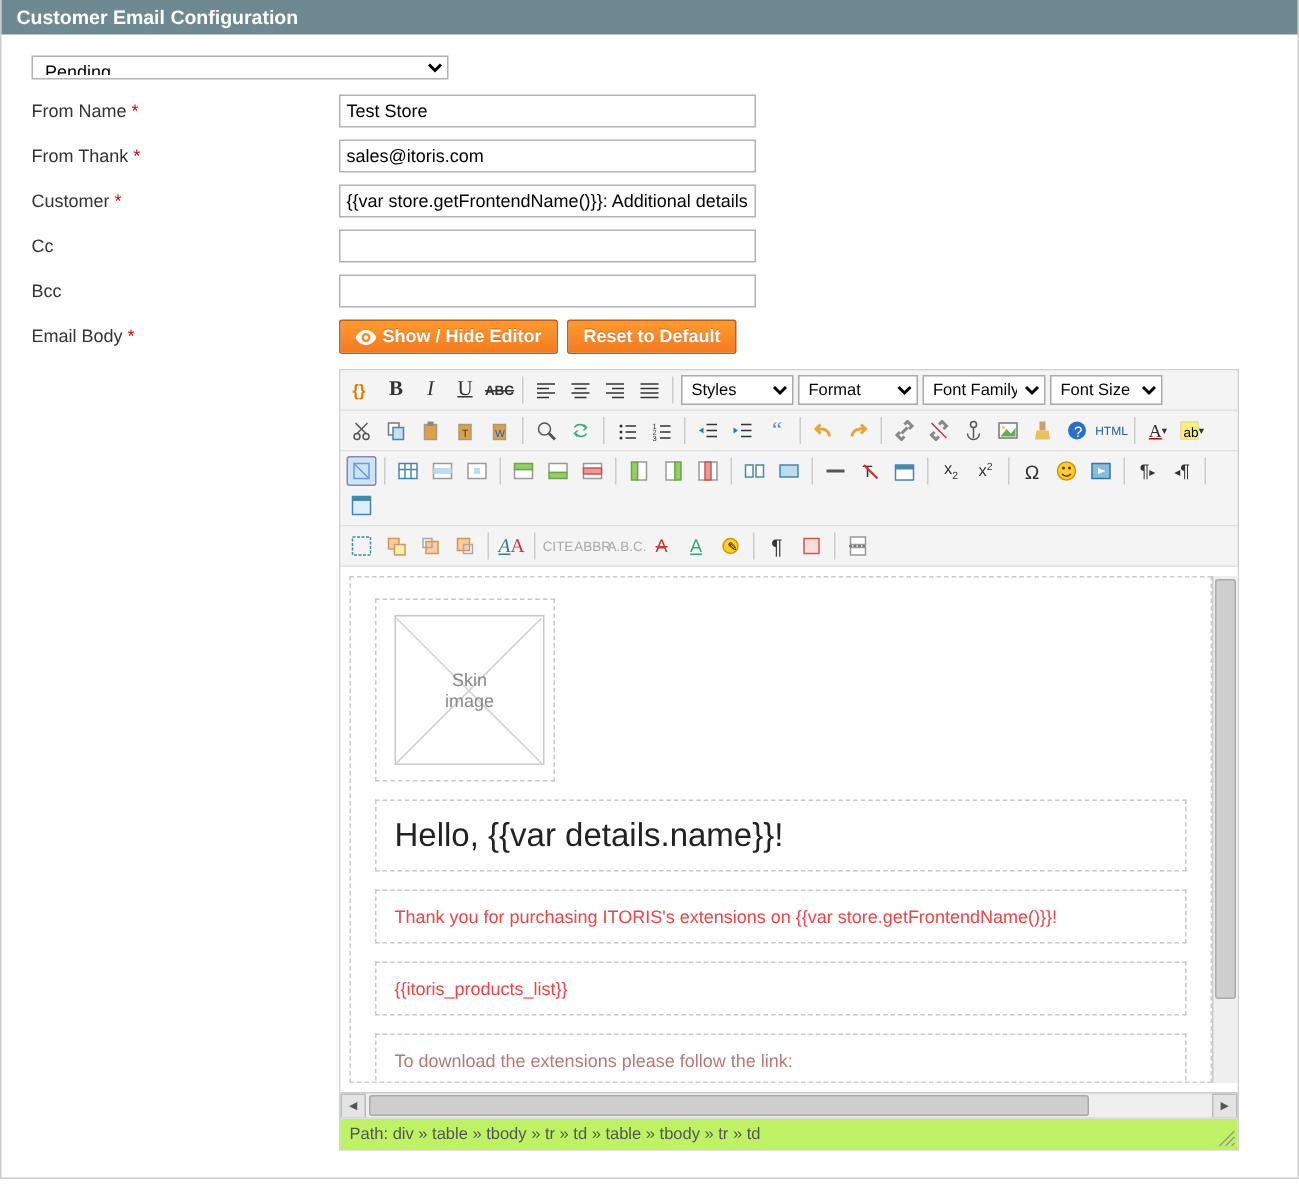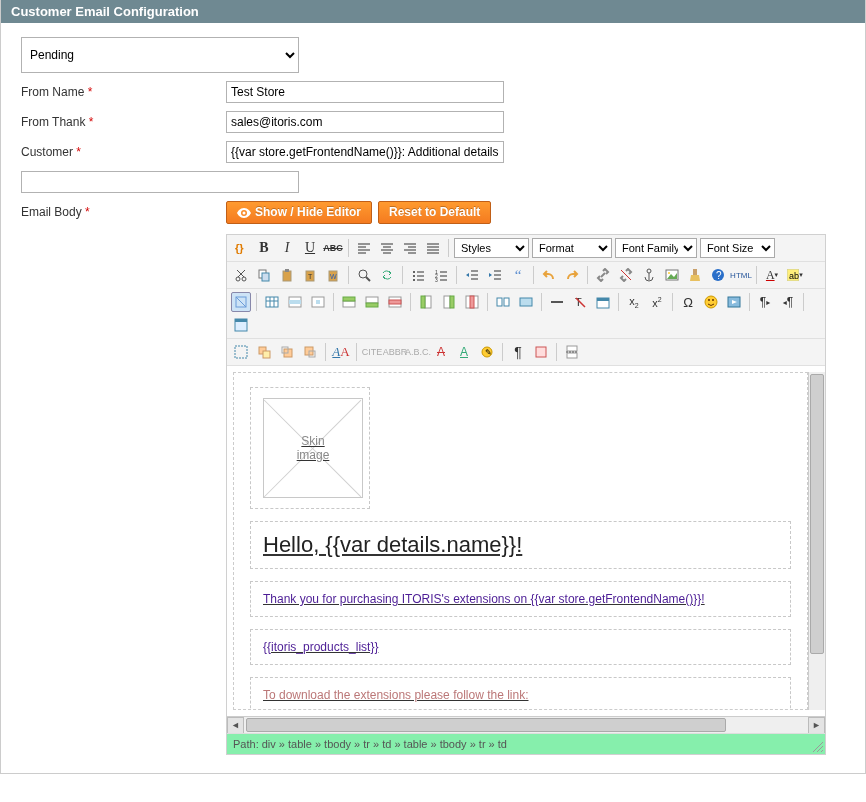--- a/index.html
+++ b/index.html
@@ -8,21 +8,21 @@
   .panel-header { background: #6f8992; color: #fff; font-weight: bold; font-size: 13px; padding: 4px 10px; }
   .panel-body { padding: 14px 20px 10px 20px; }
   .form-row { display: flex; align-items: flex-start; margin-bottom: 8px; }
   .form-label { width: 205px; padding-top: 4px; font-size: 12px; color: #333; }
   .req { color: #d40707; }
   .form-field { }
   input[type=text], select.combo {
     width: 278px; height: 22px; border: 1px solid #b2b2b2;
     padding: 2px 4px; font-size: 12px; font-family: Arial, sans-serif; background:#fff;
   }
-  select.combo { height: 36px; }
+  select.combo { height: 16px; }
   .btn-orange {
     display: inline-block; padding: 3px 10px 4px 10px;
     background: linear-gradient(#ff9a2f,#f47b20);
     border: 1px solid #c05f17; color: #fff; font-size: 12px;
     font-weight: bold; cursor: pointer; border-radius: 2px;
     text-shadow: 0 -1px 0 rgba(0,0,0,.25);
   }
   .btn-orange svg { vertical-align: -2px; margin-right: 4px; }
   .btn-group { display: flex; gap: 6px; }
 
@@ -33,41 +33,41 @@
   .t-sep { width:1px; height:18px; background:#ccc; margin: 0 2px; }
   .t-select { height:20px; font-size:11px; border:1px solid #aaa; background:#fff; padding:0 2px; }
   .t-select.styles{width:75px;} .t-select.format{width:80px;} .t-select.fontfam{width:82px;} .t-select.fontsize{width:75px;}
   .ico-b{font-weight:bold;font-family:'Times New Roman',serif;font-size:14px;}
   .ico-i{font-style:italic;font-family:'Times New Roman',serif;font-size:14px;}
   .ico-u{text-decoration:underline;font-family:'Times New Roman',serif;font-size:14px;}
   .ico-abc{font-size:9px;text-decoration:line-through;font-weight:bold;}
   .ico-txt{font-size:9px;}
   .ico-html{font-size:8px;font-weight:normal;color:#28579b;}
 
-  .editor-content-outer{ position:relative; display:flex; height: 350px; background:#fff; padding:6px 0 6px 6px;text-decoration:underline; }
+  .editor-content-outer{ position:relative; display:flex; height: 350px; background:#fff; padding:6px 0 6px 6px; }
   .editor-content { flex:1; overflow:hidden; border:1px dashed #ccc; padding:14px 16px 0 16px; position:relative; }
   .vscroll { width:17px; background:#efefef; border-left:1px solid #ccc; position:relative; }
   .vscroll .thumb{ position:absolute; left:1px; right:1px; top:2px; height:280px; background:#cfcfcf; border:1px solid #aaa; border-radius:2px;}
   .cell { border:1px dashed #c8c8c8; padding:10px 12px; margin-bottom:12px; }
   .skin-img { width:100px; height:100px; border:1px solid #c8c8c8; position:relative; display:flex; align-items:center; justify-content:center; color:#888; font-size:12px; text-align:center; }
   .skin-img::before, .skin-img::after{
     content:''; position:absolute; left:0; top:0; right:0; bottom:0;
   }
   .skin-img .x1, .skin-img .x2{
     position:absolute; width:140%; height:1px; background:#d0d0d0; top:50%; left:-20%;
   }
   .skin-img .x1{ transform:rotate(45deg);} .skin-img .x2{ transform:rotate(-45deg);}
   .hello { font-size:22px; color:#222; border:1px dashed #c8c8c8; padding:10px 12px; margin-bottom:12px;}
-  .para { border:1px dashed #c8c8c8; padding:10px 12px; margin-bottom:12px; font-size:12px; color:#4c1d95;}
+  .para { border:1px dashed #c8c8c8; padding:10px 12px; margin-bottom:12px; font-size:12px; color:#ef4444;}
   .cutoff { color:#b77; border:1px dashed #c8c8c8; padding:10px 12px; }
   .hscroll { height:17px; background:#efefef; border-top:1px solid #ccc; position:relative; display:flex; align-items:center; }
   .hscroll .track{flex:1;position:relative;height:100%;}
   .hscroll .thumb{ position:absolute; top:1px; bottom:1px; left:2px; width:480px; background:#cfcfcf; border:1px solid #aaa; border-radius:2px;}
   .hscroll .arrow{width:17px;height:17px;display:flex;align-items:center;justify-content:center;background:#e4e4e4;border:1px solid #bbb;font-size:9px;color:#555;}
-  .path-bar{ padding:4px 6px; font-size:11px; color:#555; background:#86efac; border-top:1px solid #ddd;}
+  .path-bar{ padding:4px 6px; font-size:11px; color:#555; background:#bef264; border-top:1px solid #ddd;}
   .resize-grip{ position:absolute; right:1px; bottom:1px; width:14px; height:14px; }
   .resize-grip svg{display:block;}
 </style>
 </head>
 <body>
 
 <div class="panel">
   <div class="panel-header">Customer Email Configuration</div>
 
   <div class="panel-body">
@@ -89,23 +89,28 @@
       <div class="form-label"><span>From Thank</span> <span class="req">*</span></div>
       <div class="form-field"><input type="text" value="sales@itoris.com" style=""></div>
     </div>
 
     <div class="form-row">
       <div class="form-label"><span>Customer</span> <span class="req">*</span></div>
       <div class="form-field"><input type="text" value="{{var store.getFrontendName()}}: Additional details" style=""></div>
     </div>
 
     <div class="form-row">
+      <div class="form-label">Cc</div>
       <div class="form-field"><input type="text" value="" style=""></div>
     </div>
 
+    <div class="form-row">
+      <div class="form-label">Bcc</div>
+      <div class="form-field"><input type="text" value="" style=""></div>
+    </div>
 
     <div class="form-row">
       <div class="form-label"><span>Email Body</span> <span class="req">*</span></div>
       <div class="form-field">
         <div class="btn-group">
           <button class="btn-orange">
             <svg width="14" height="10" viewBox="0 0 14 10">
                 <path fill="#fff" d="M7 0C3 0 .6 3.6 0 5c.6 1.4 3 5 7 5s6.4-3.6 7-5c-.6-1.4-3-5-7-5zm0 8a3 3 0 110-6 3 3 0 010 6z"></path>
                 <circle cx="7" cy="5" r="1.5" fill="#fff"></circle>
               </svg><span>Show / Hide Editor</span>

